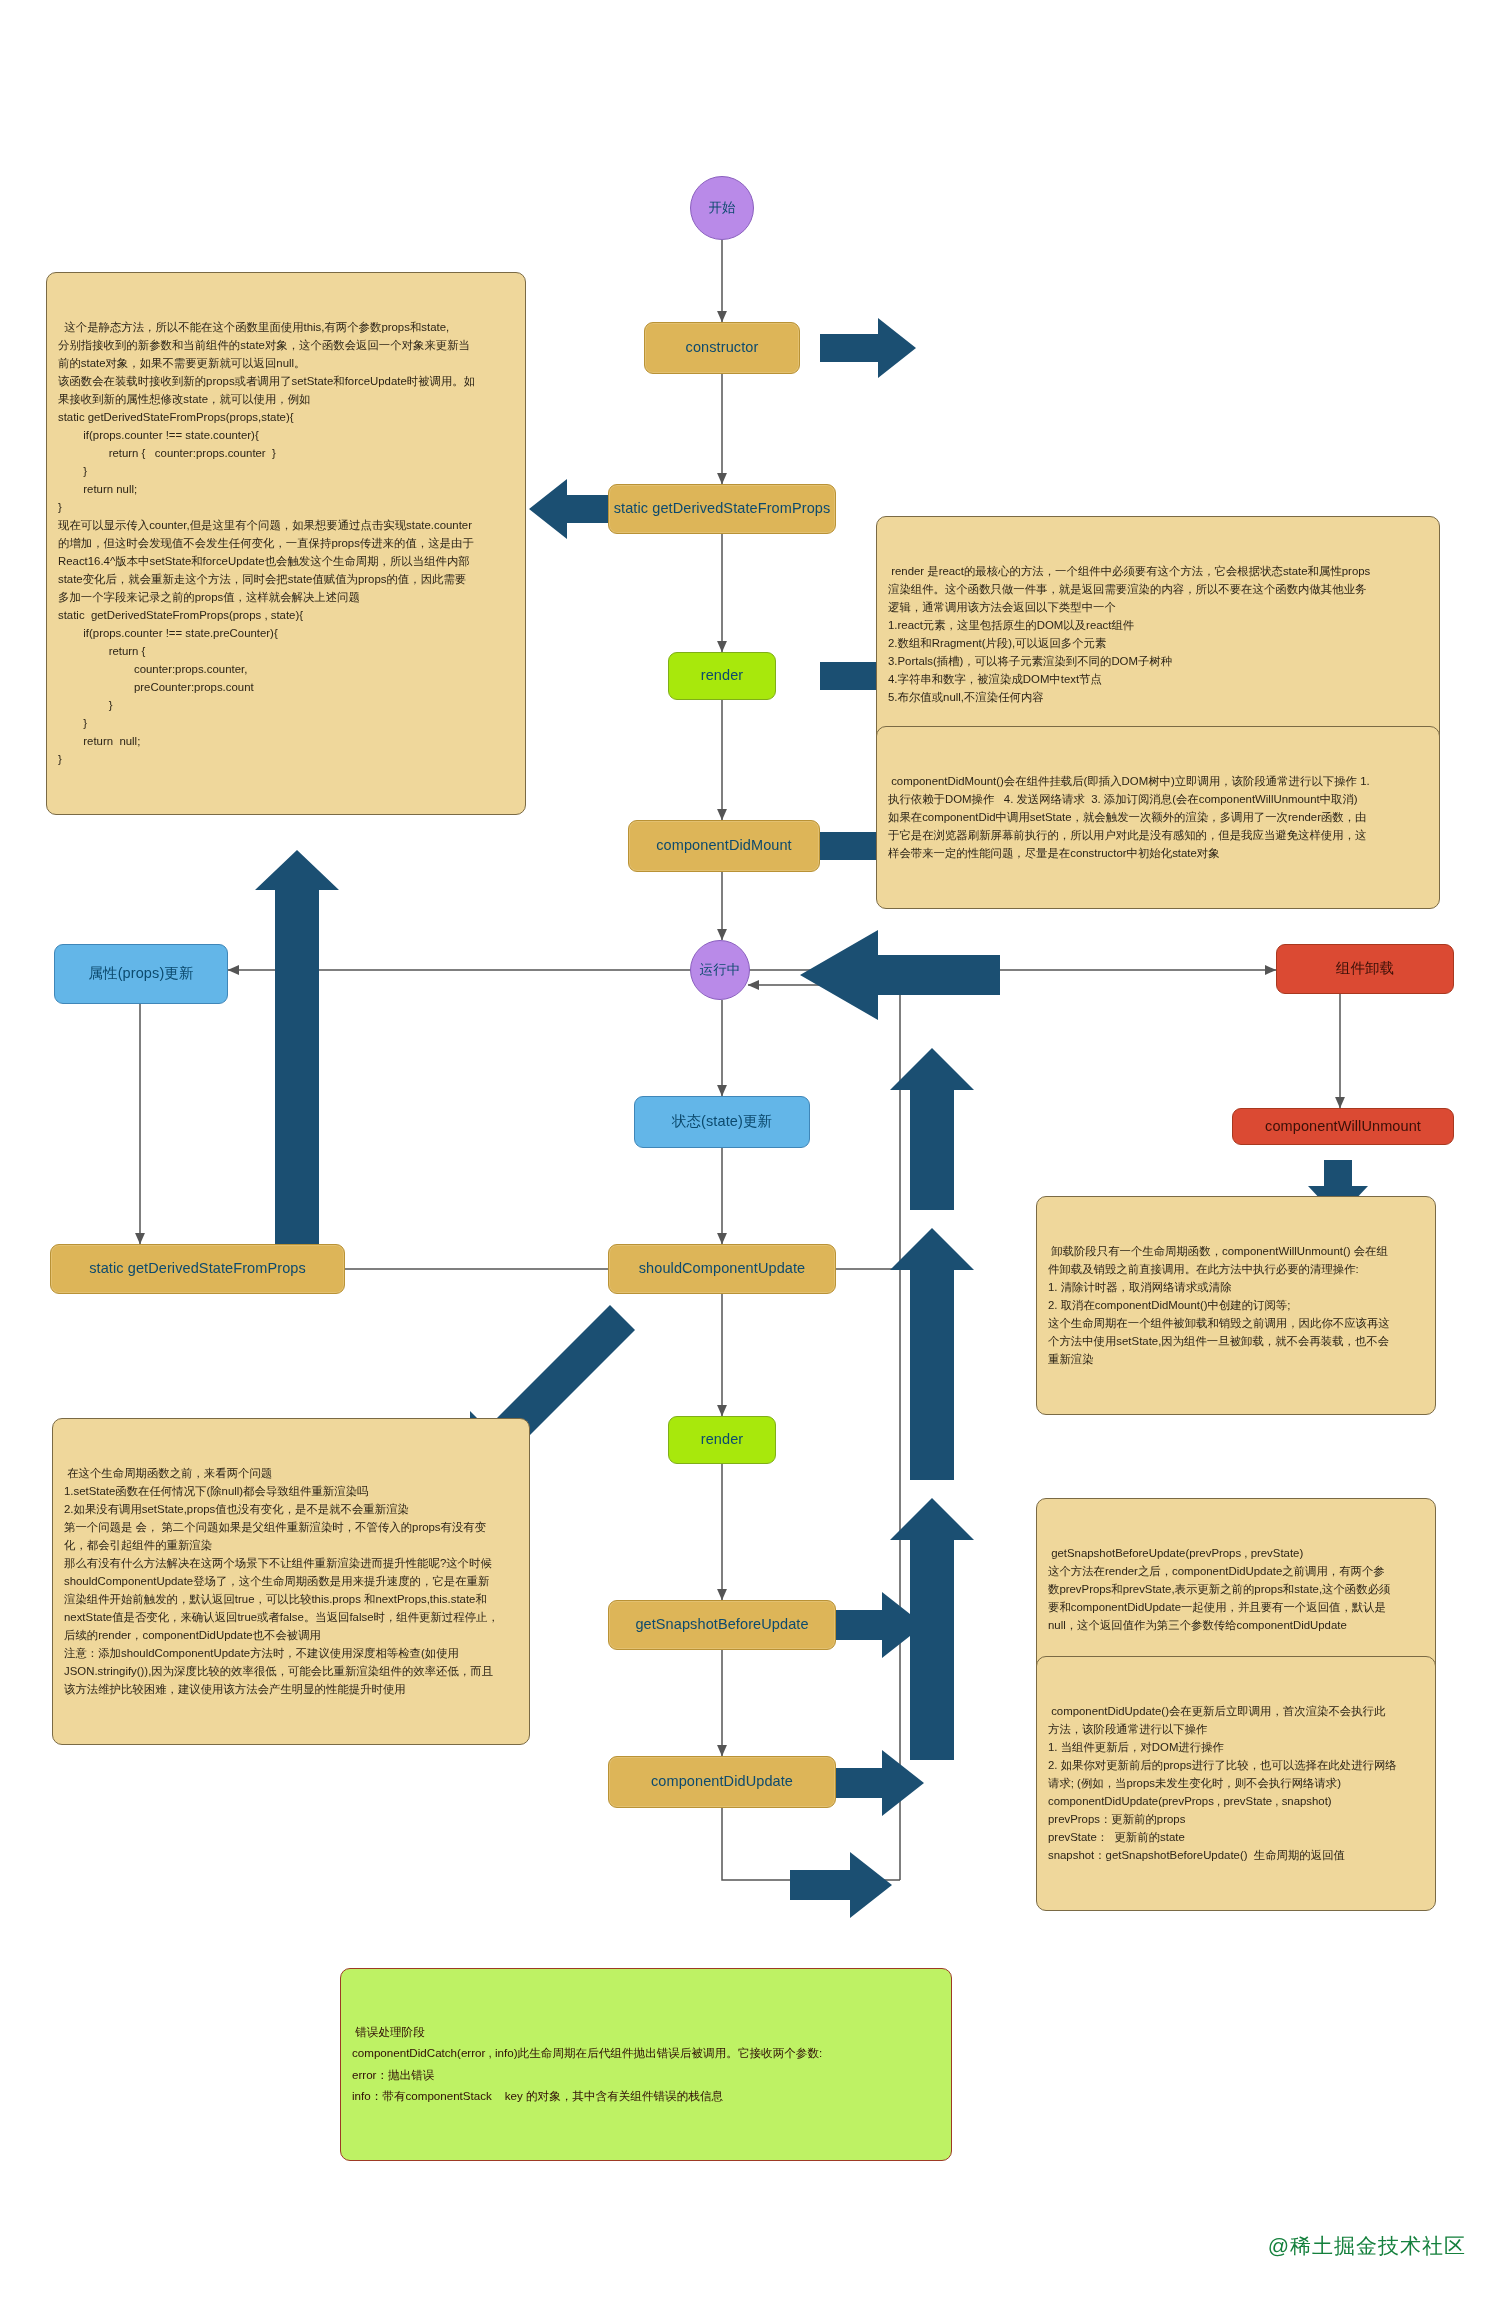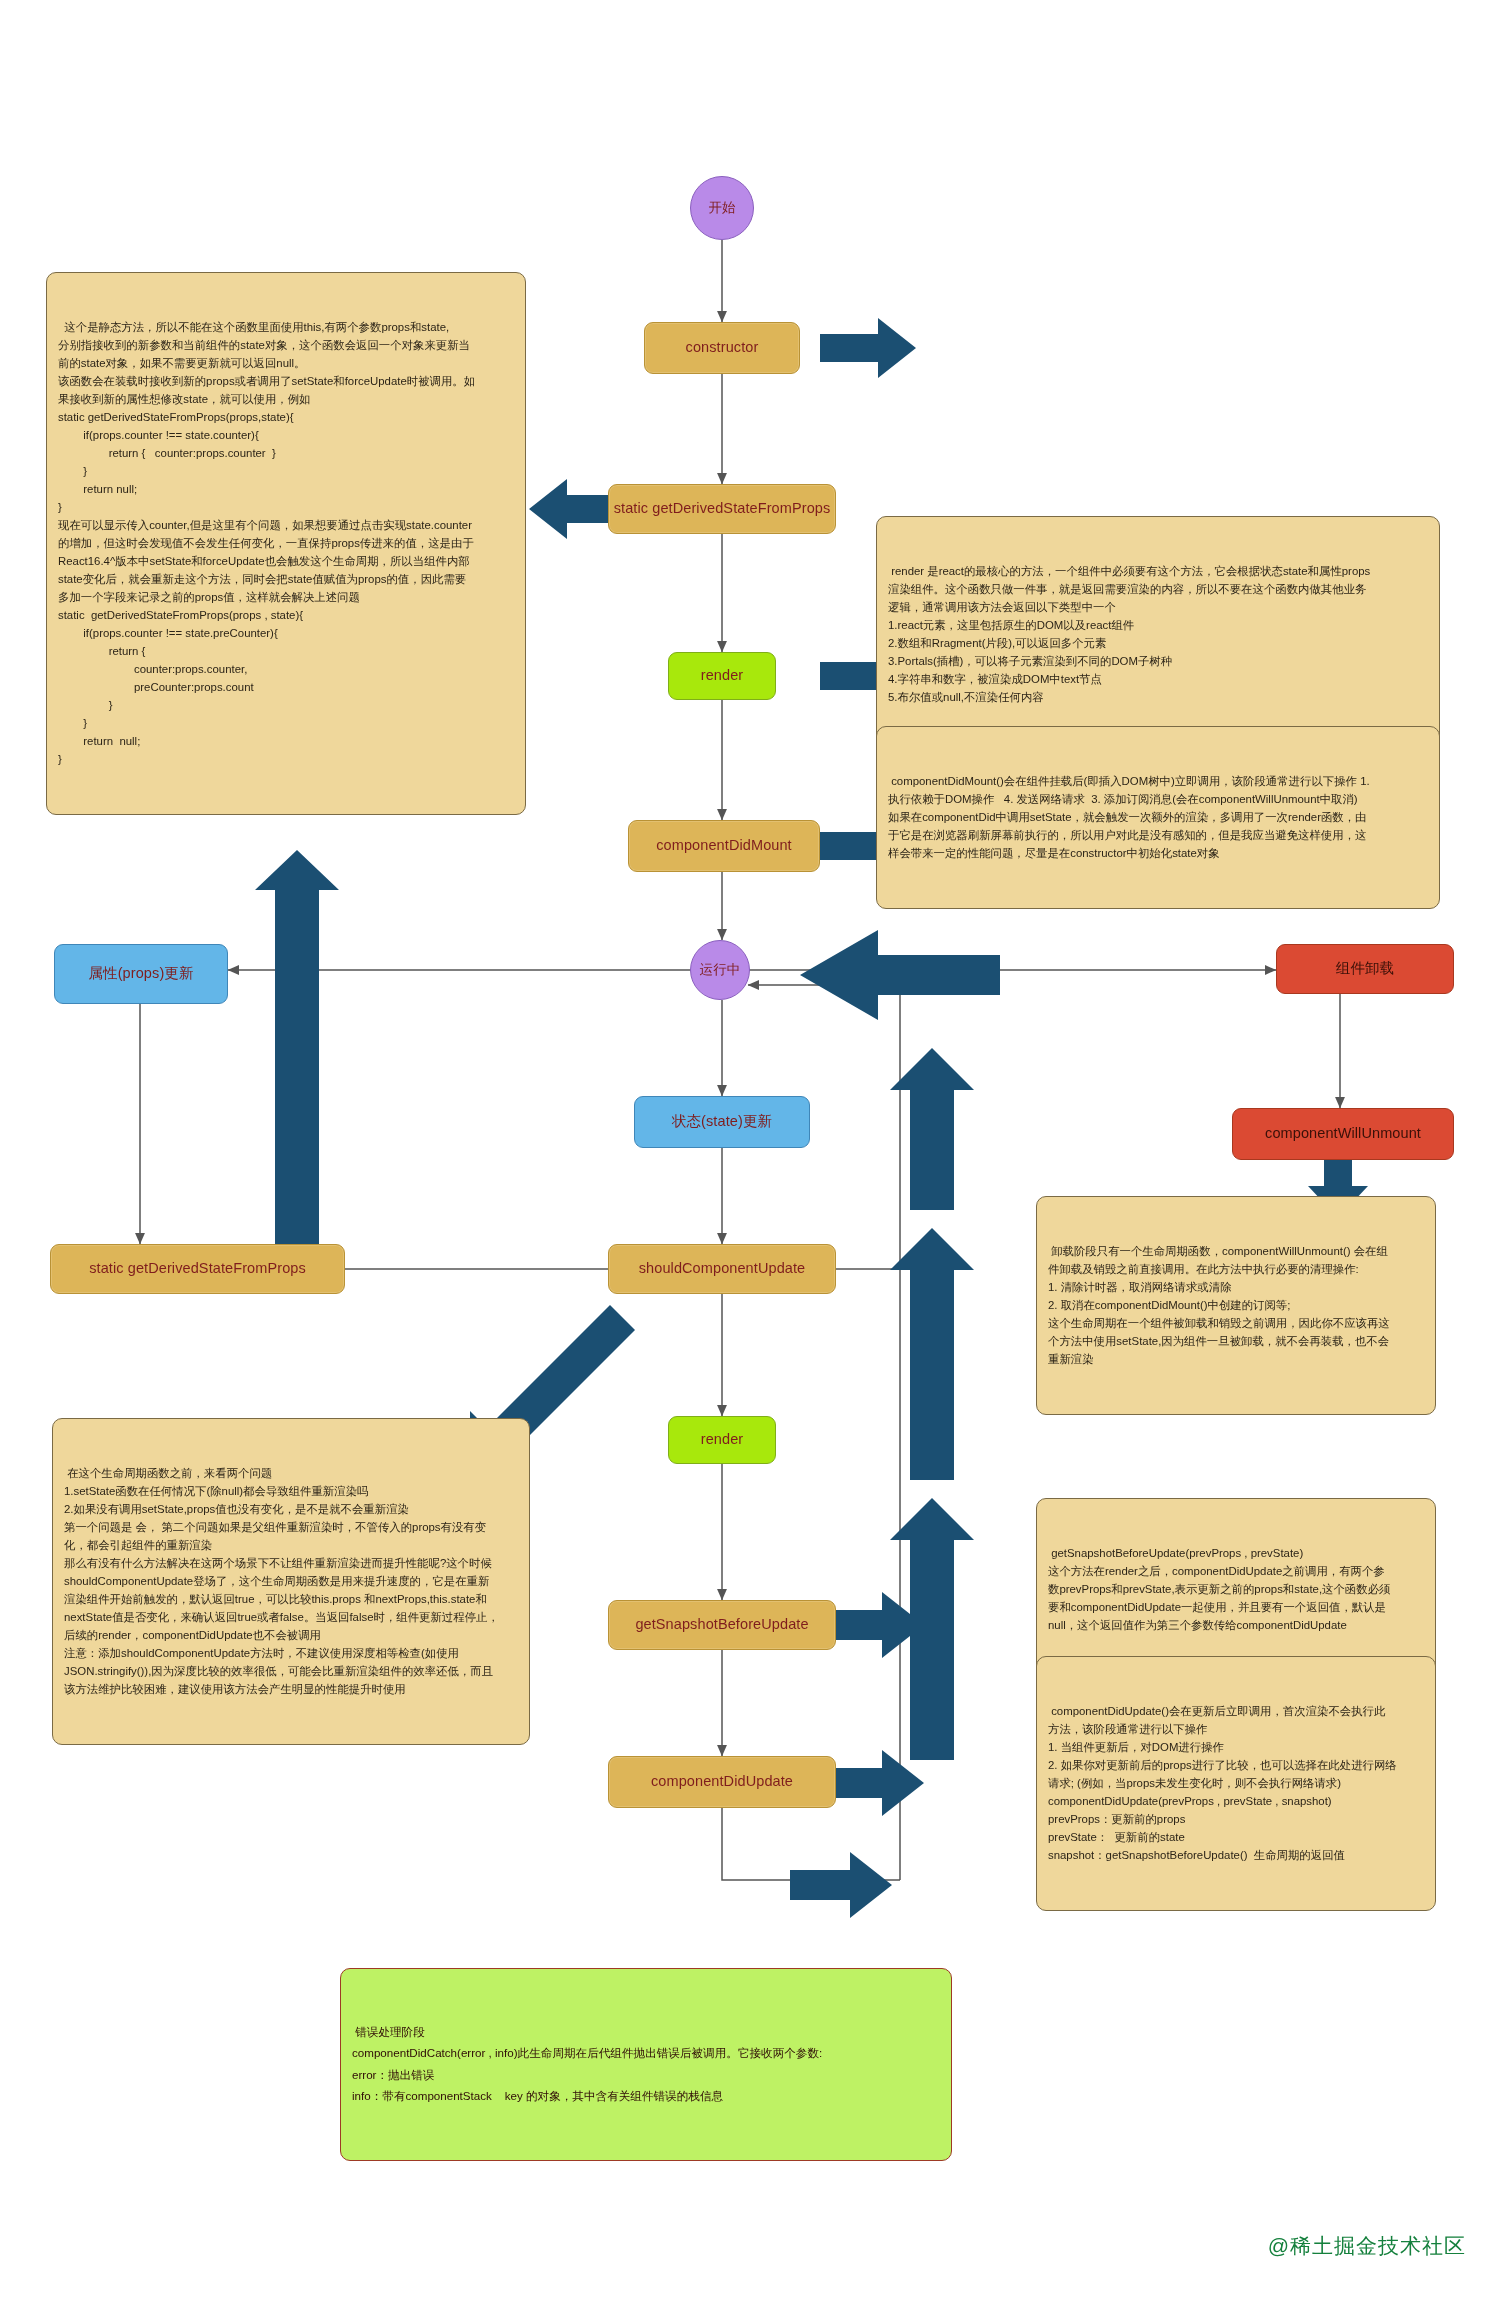--- a/index.html
+++ b/index.html
@@ -18,21 +18,21 @@
 
   
   .node {
     position: absolute;
     display: flex;
     align-items: center;
     justify-content: center;
     text-align: center;
     border-radius: 9px;
     font-size: 14.5px;
-    color: #7f1d1d;
+    color: #0c4a6e;
     line-height: 1.2;
     letter-spacing: .1px;
   }
   .n-orange {
     background: #ddb558;
     border: 1.4px solid #b99235;
     box-shadow: inset 0 0 0 1px rgba(255,255,255,.15);
   }
   .n-green {
     background: #a8e80c;
@@ -201,21 +201,21 @@
   </div>
 
   <div class="node n-blue" style="left:634px; top:1096px; width:176px; height:52px;">
     <span>状态(state)更新</span>
   </div>
 
   <div class="node n-red" style="left:1276px; top:944px; width:178px; height:50px;">
     <span>组件卸载</span>
   </div>
 
-  <div class="node n-red" style="left:1232px; top:1108px; width:222px; height:52px;">
+  <div class="node n-red" style="left:1232px; top:1108px; width:222px; height:37px;">
     <span>componentWillUnmount</span>
   </div>
 
   <div class="node n-orange" style="left:50px; top:1244px; width:295px; height:50px;">
     <span>static getDerivedStateFromProps</span>
   </div>
 
   <div class="node n-orange" style="left:608px; top:1244px; width:228px; height:50px;">
     <span>shouldComponentUpdate</span>
   </div>

